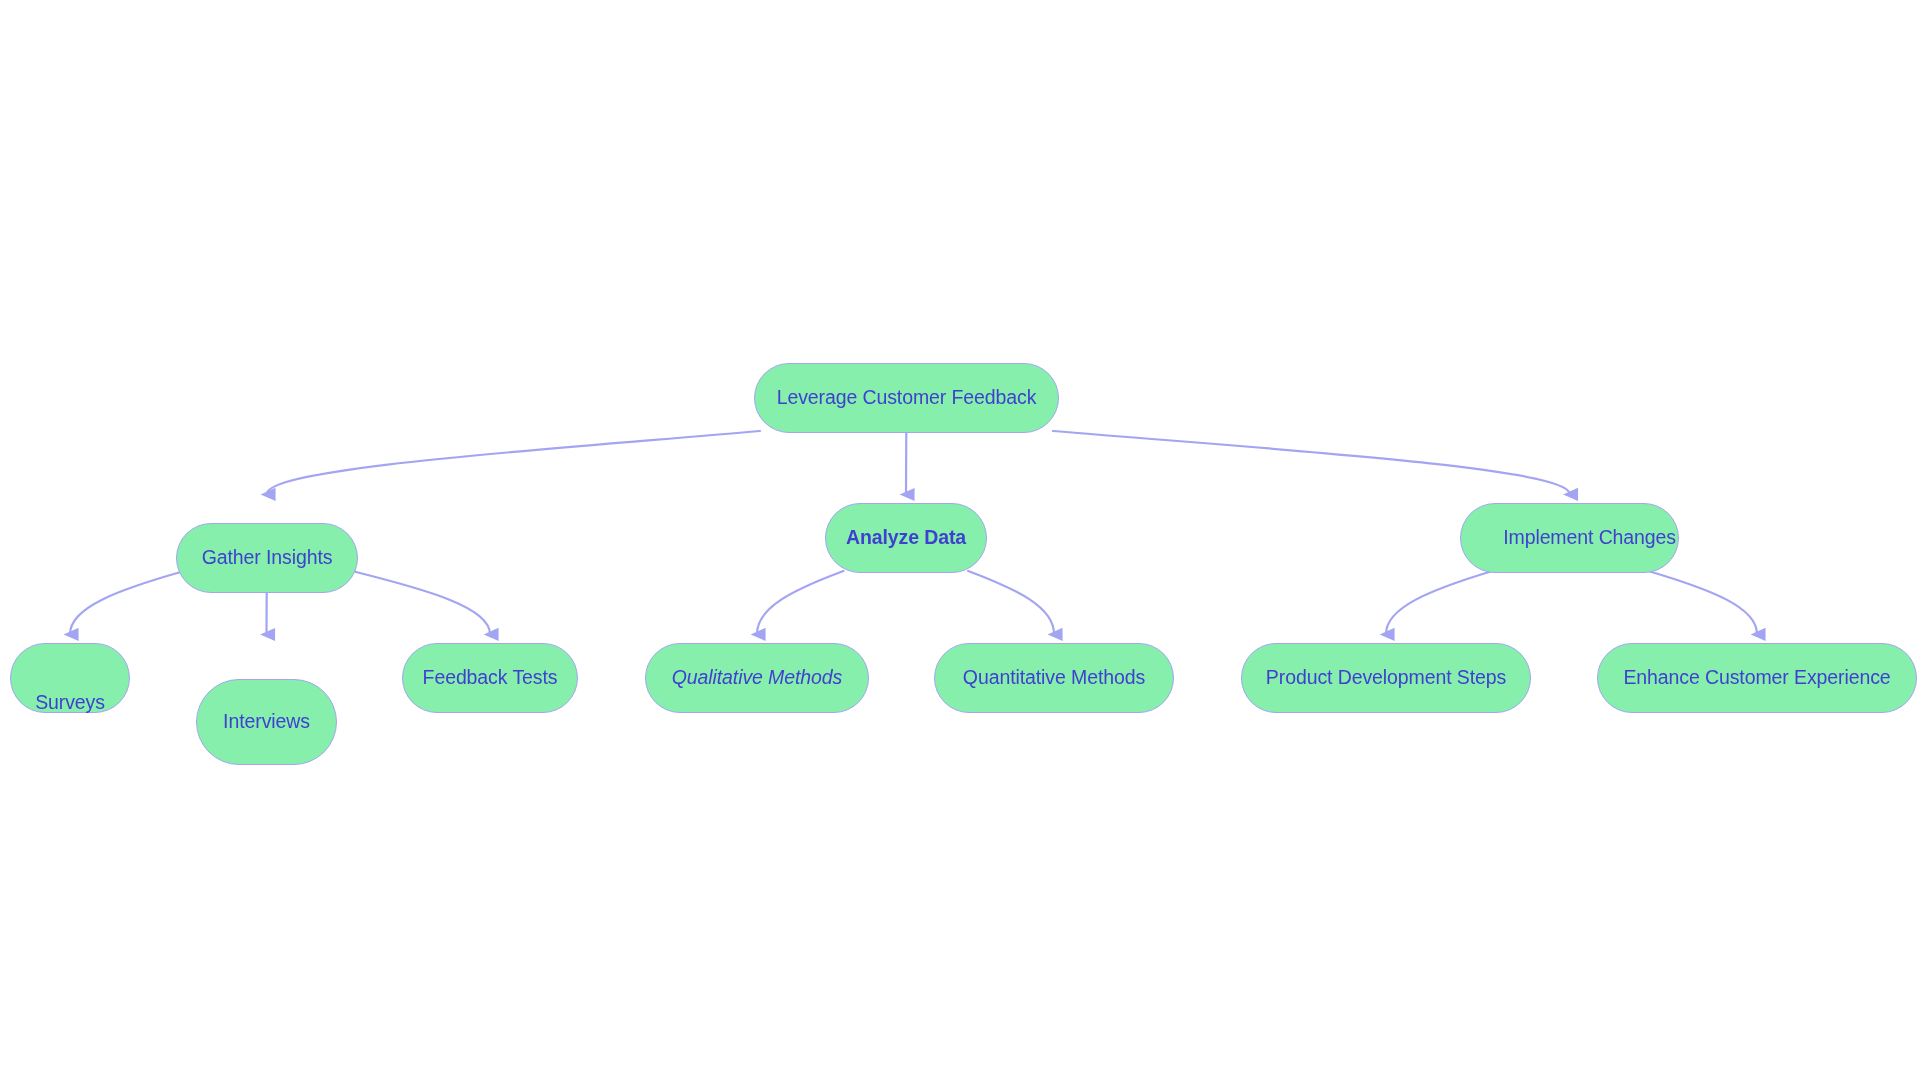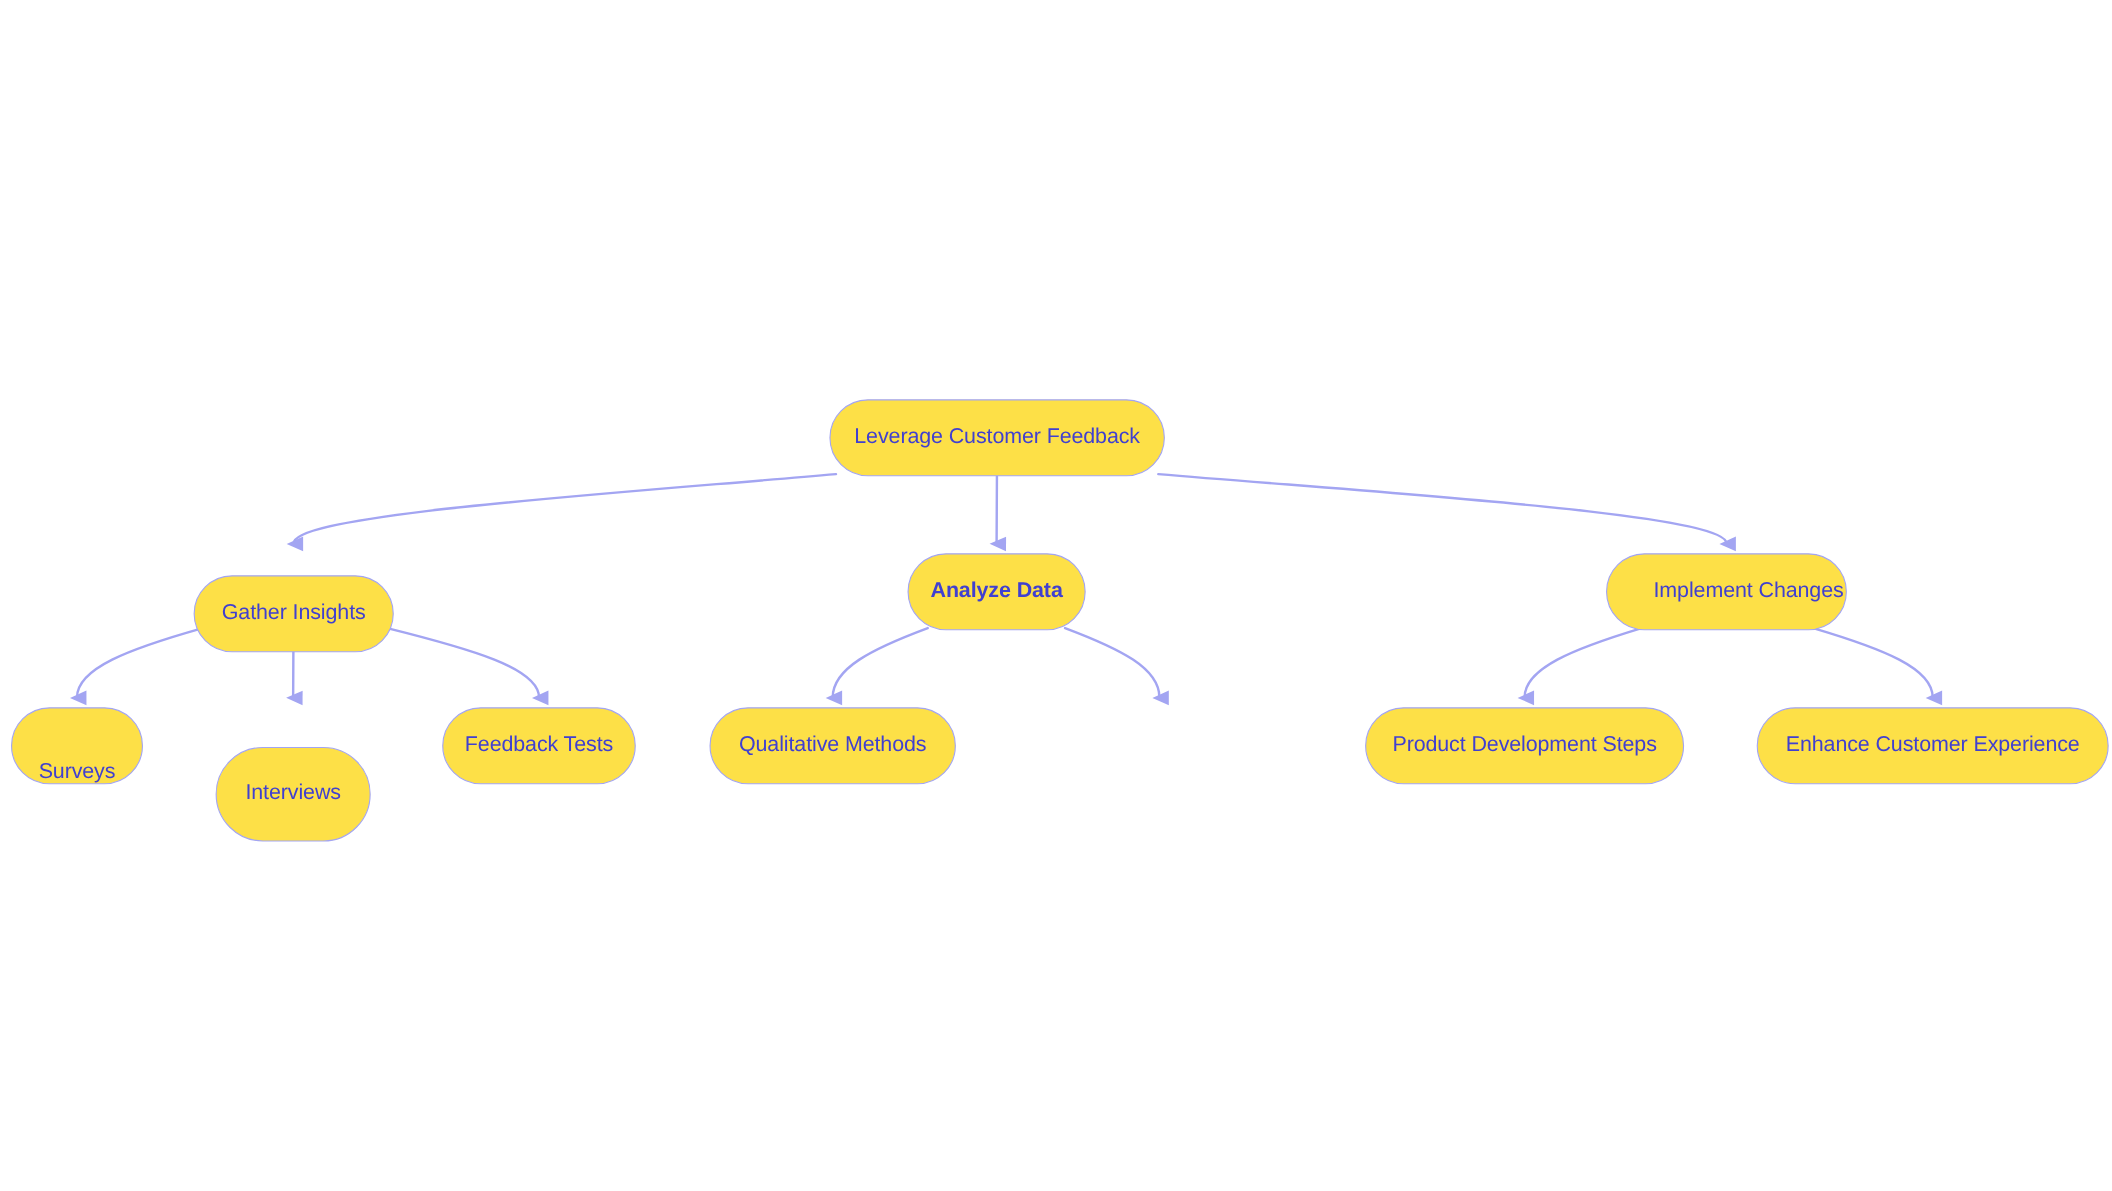--- a/index.html
+++ b/index.html
@@ -24,21 +24,21 @@
     top: 0;
     width: 1920px;
     height: 1083px;
   }
   .node {
     position: absolute;
     box-sizing: border-box;
     display: flex;
     align-items: center;
     justify-content: center;
-    background: #fde047;
+    background: #86efac;
     border: 1.6px solid #a3a5f2;
     border-radius: 999px;
     color: #4040d0;
     font-family: "Liberation Sans", sans-serif;
     font-size: 19.5px;
     font-weight: 400;
     letter-spacing: -0.1px;
     white-space: nowrap;
     line-height: 1;
   }
@@ -87,22 +87,25 @@
   </div>
   <div class="node" style="left: 10px; top: 643px; width: 120px; height: 70px; align-items: flex-end;">
     <span class="node-label">Surveys</span>
   </div>
   <div class="node" style="left: 196px; top: 643px; width: 141px; height: 86px; margin-top: 36px;">
     <span class="node-label">Interviews</span>
   </div>
   <div class="node" style="left: 402px; top: 643px; width: 176px; height: 70px;">
     <span class="node-label">Feedback Tests</span>
   </div>
-  <div class="node" style="left: 645px; top: 643px; width: 224px; height: 70px;">
+  <div class="node" style="left: 645px; top: 643px; width: 224px; height: 70px; font-style: italic;">
     <span class="node-label">Qualitative Methods</span>
+  </div>
+  <div class="node" style="left: 934px; top: 643px; width: 240px; height: 70px;">
+    <span class="node-label">Quantitative Methods</span>
   </div>
   <div class="node" style="left: 1241px; top: 643px; width: 290px; height: 70px;">
     <span class="node-label">Product Development Steps</span>
   </div>
   <div class="node" style="left: 1597px; top: 643px; width: 320px; height: 70px;">
     <span class="node-label">Enhance Customer Experience</span>
   </div>
 
 </div>
 

